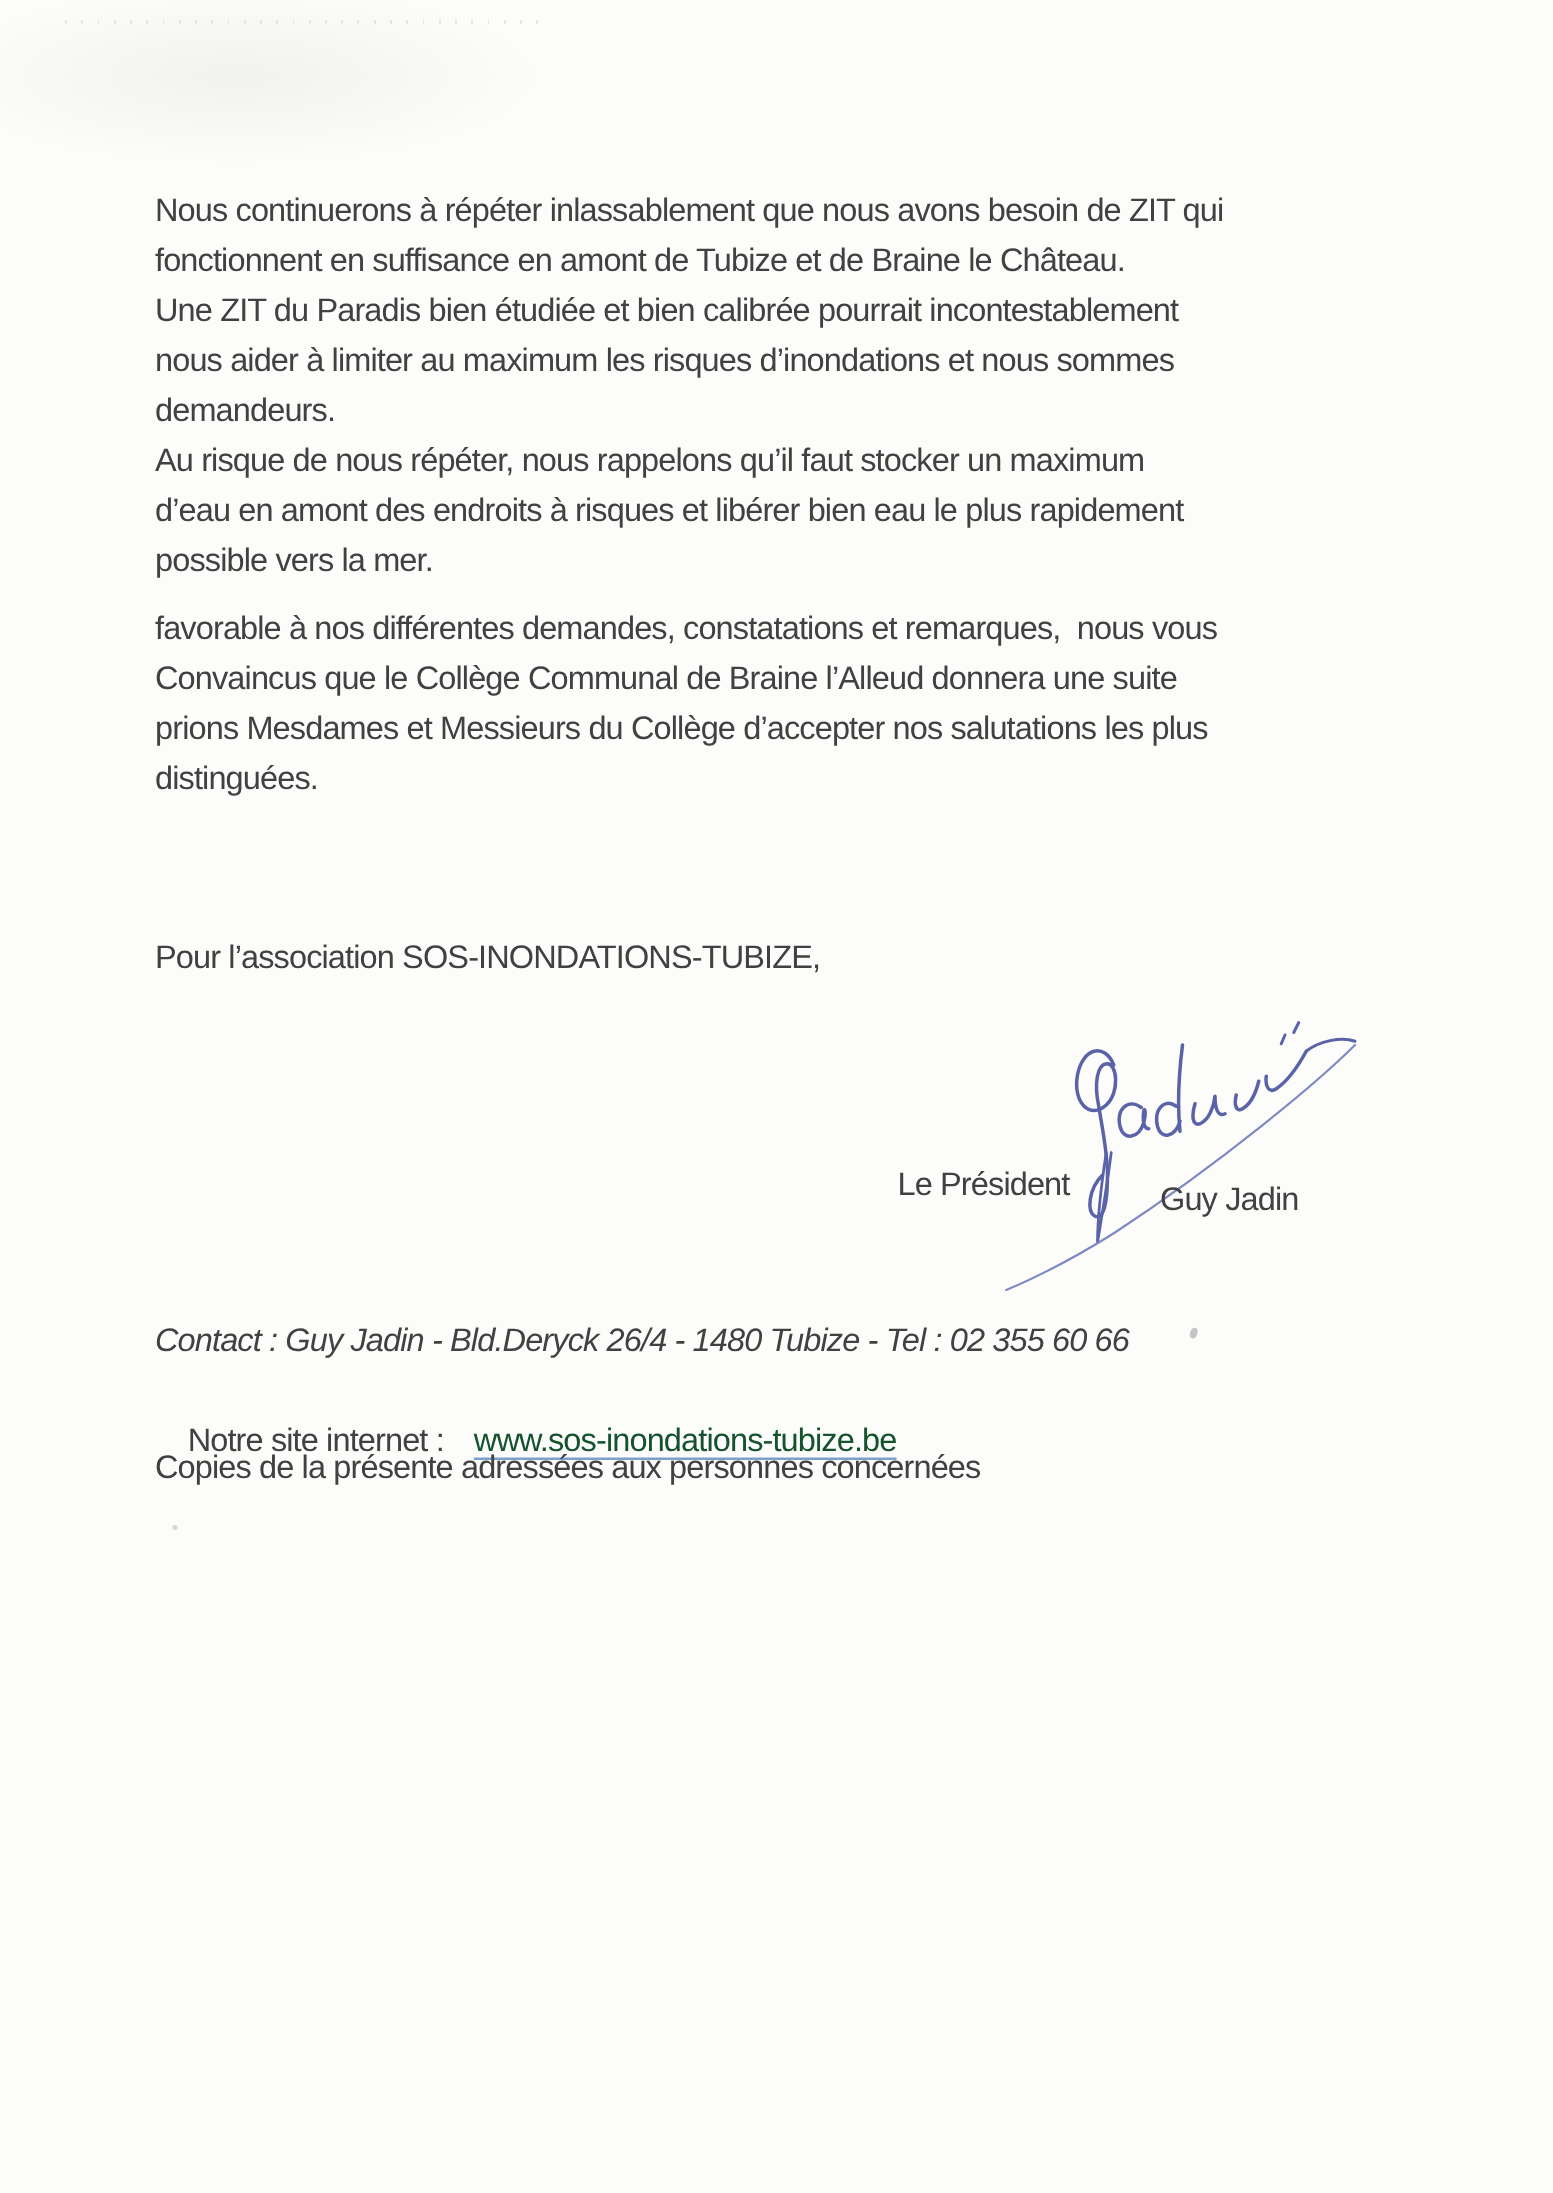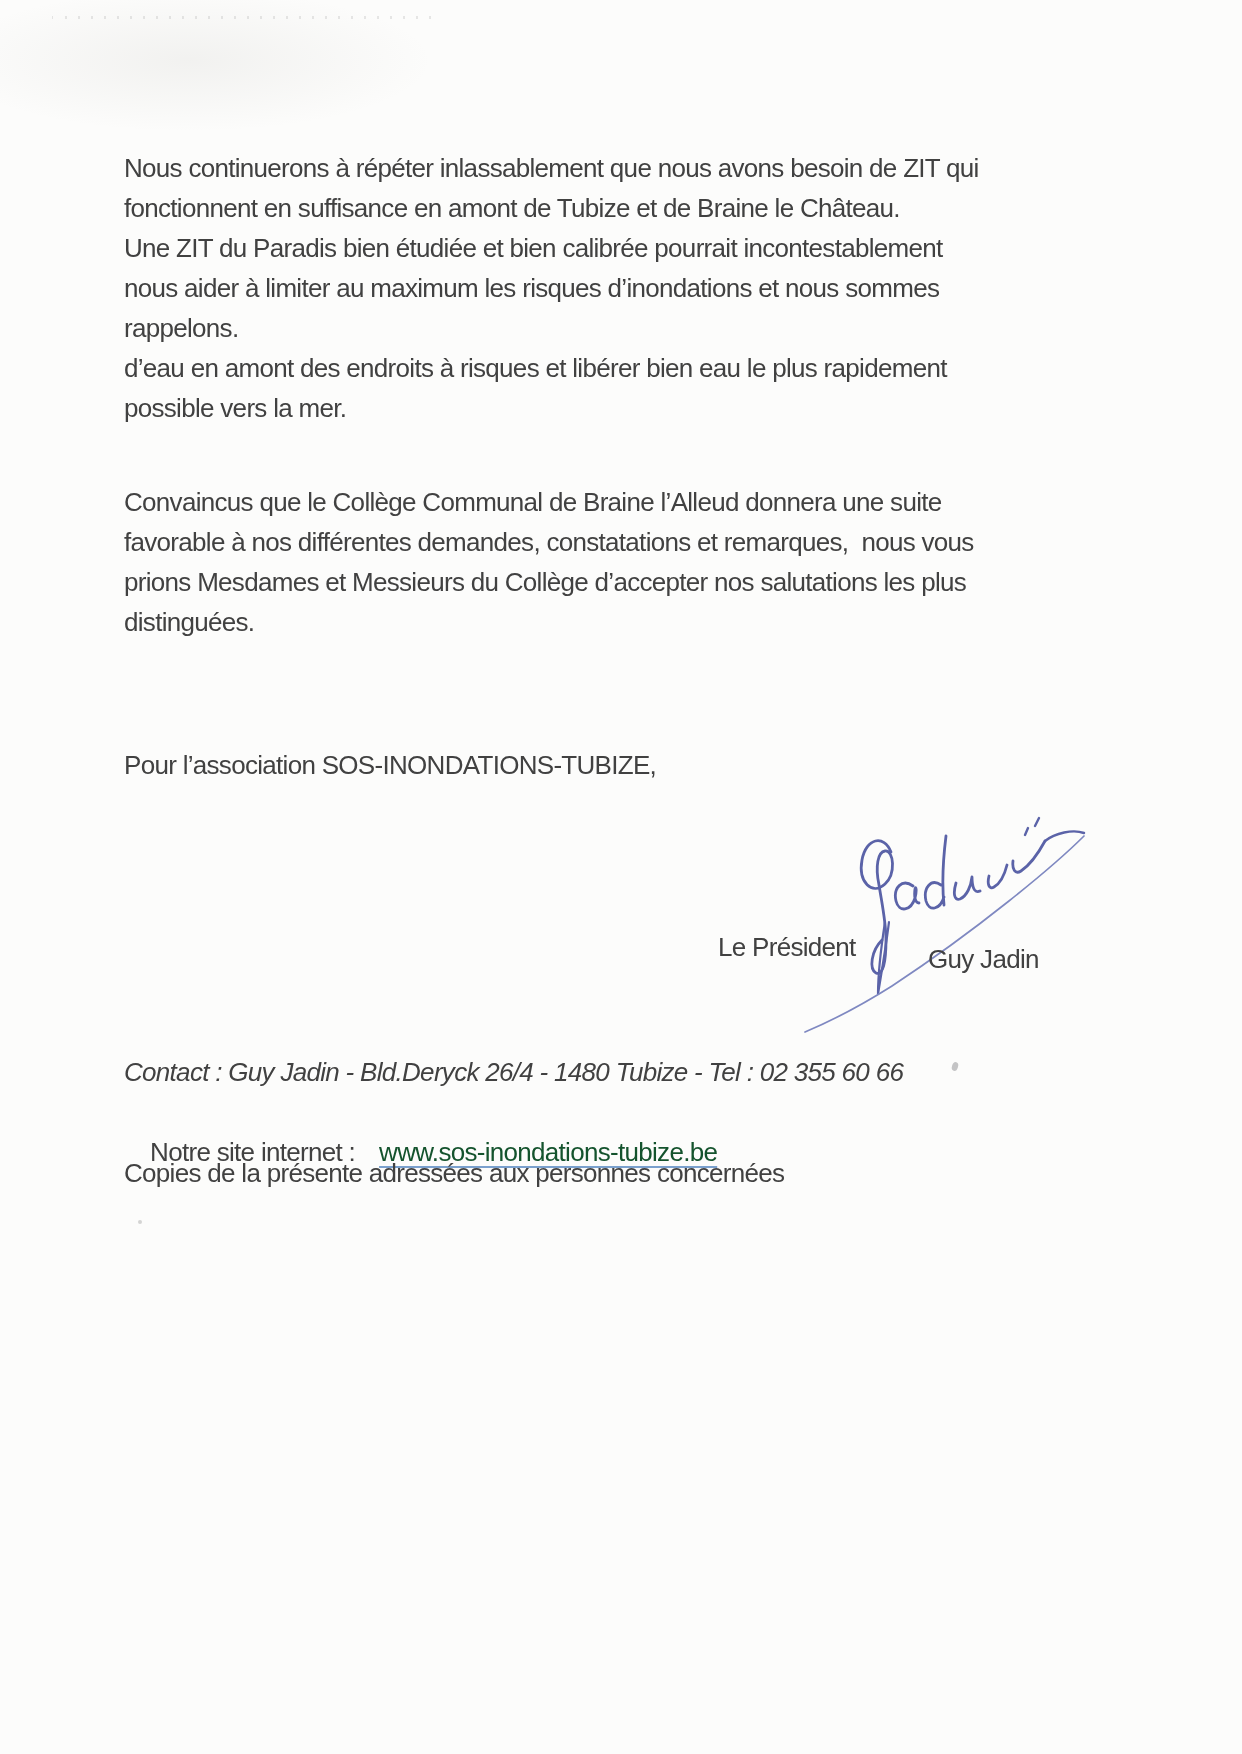--- a/index.html
+++ b/index.html
@@ -61,28 +61,29 @@
 <div class="page">
 
   <div class="smudge-top"></div>
   <div class="dotline-top"></div>
 
   <div class="para para1">
     <div class="line">Nous continuerons à répéter inlassablement que nous avons besoin de ZIT qui</div>
     <div class="line">fonctionnent en suffisance en amont de Tubize et de Braine le Château.</div>
     <div class="line">Une ZIT du Paradis bien étudiée et bien calibrée pourrait incontestablement</div>
     <div class="line">nous aider à limiter au maximum les risques d’inondations et nous sommes</div>
-    <div class="line">rappelons.</div>
+    <div class="line">demandeurs.</div>
+    <div class="line">Au risque de nous répéter, nous rappelons qu’il faut stocker un maximum</div>
     <div class="line">d’eau en amont des endroits à risques et libérer bien eau le plus rapidement</div>
     <div class="line">possible vers la mer.</div>
   </div>
 
   <div class="para para2">
+    <div class="line">favorable à nos différentes demandes, constatations et remarques,  nous vous</div>
     <div class="line">Convaincus que le Collège Communal de Braine l’Alleud donnera une suite</div>
-    <div class="line">favorable à nos différentes demandes, constatations et remarques,  nous vous</div>
     <div class="line">prions Mesdames et Messieurs du Collège d’accepter nos salutations les plus</div>
     <div class="line">distinguées.</div>
   </div>
 
   <div class="line assoc">Pour l’association SOS-INONDATIONS-TUBIZE,</div>
 
   <svg class="sig-svg" viewBox="0 0 300 252" xmlns="http://www.w3.org/2000/svg">
     <g fill="none" stroke="#4f58a2" stroke-width="2.8" stroke-linecap="round" stroke-linejoin="round">
       <path d="M 99,62 C 92,44 74,48 70,70 C 66,92 80,106 93,94 C 104,84 102,60 93,61 C 86,62 83,76 87,95 C 90,114 94,132 94,150 C 94,172 91,186 84,183 C 77,179 79,161 90,150"></path>
       <path stroke-width="2.2" d="M 93,132 C 89,158 86,180 86,204 M 86,204 C 90,180 94,156 97,132"></path>

